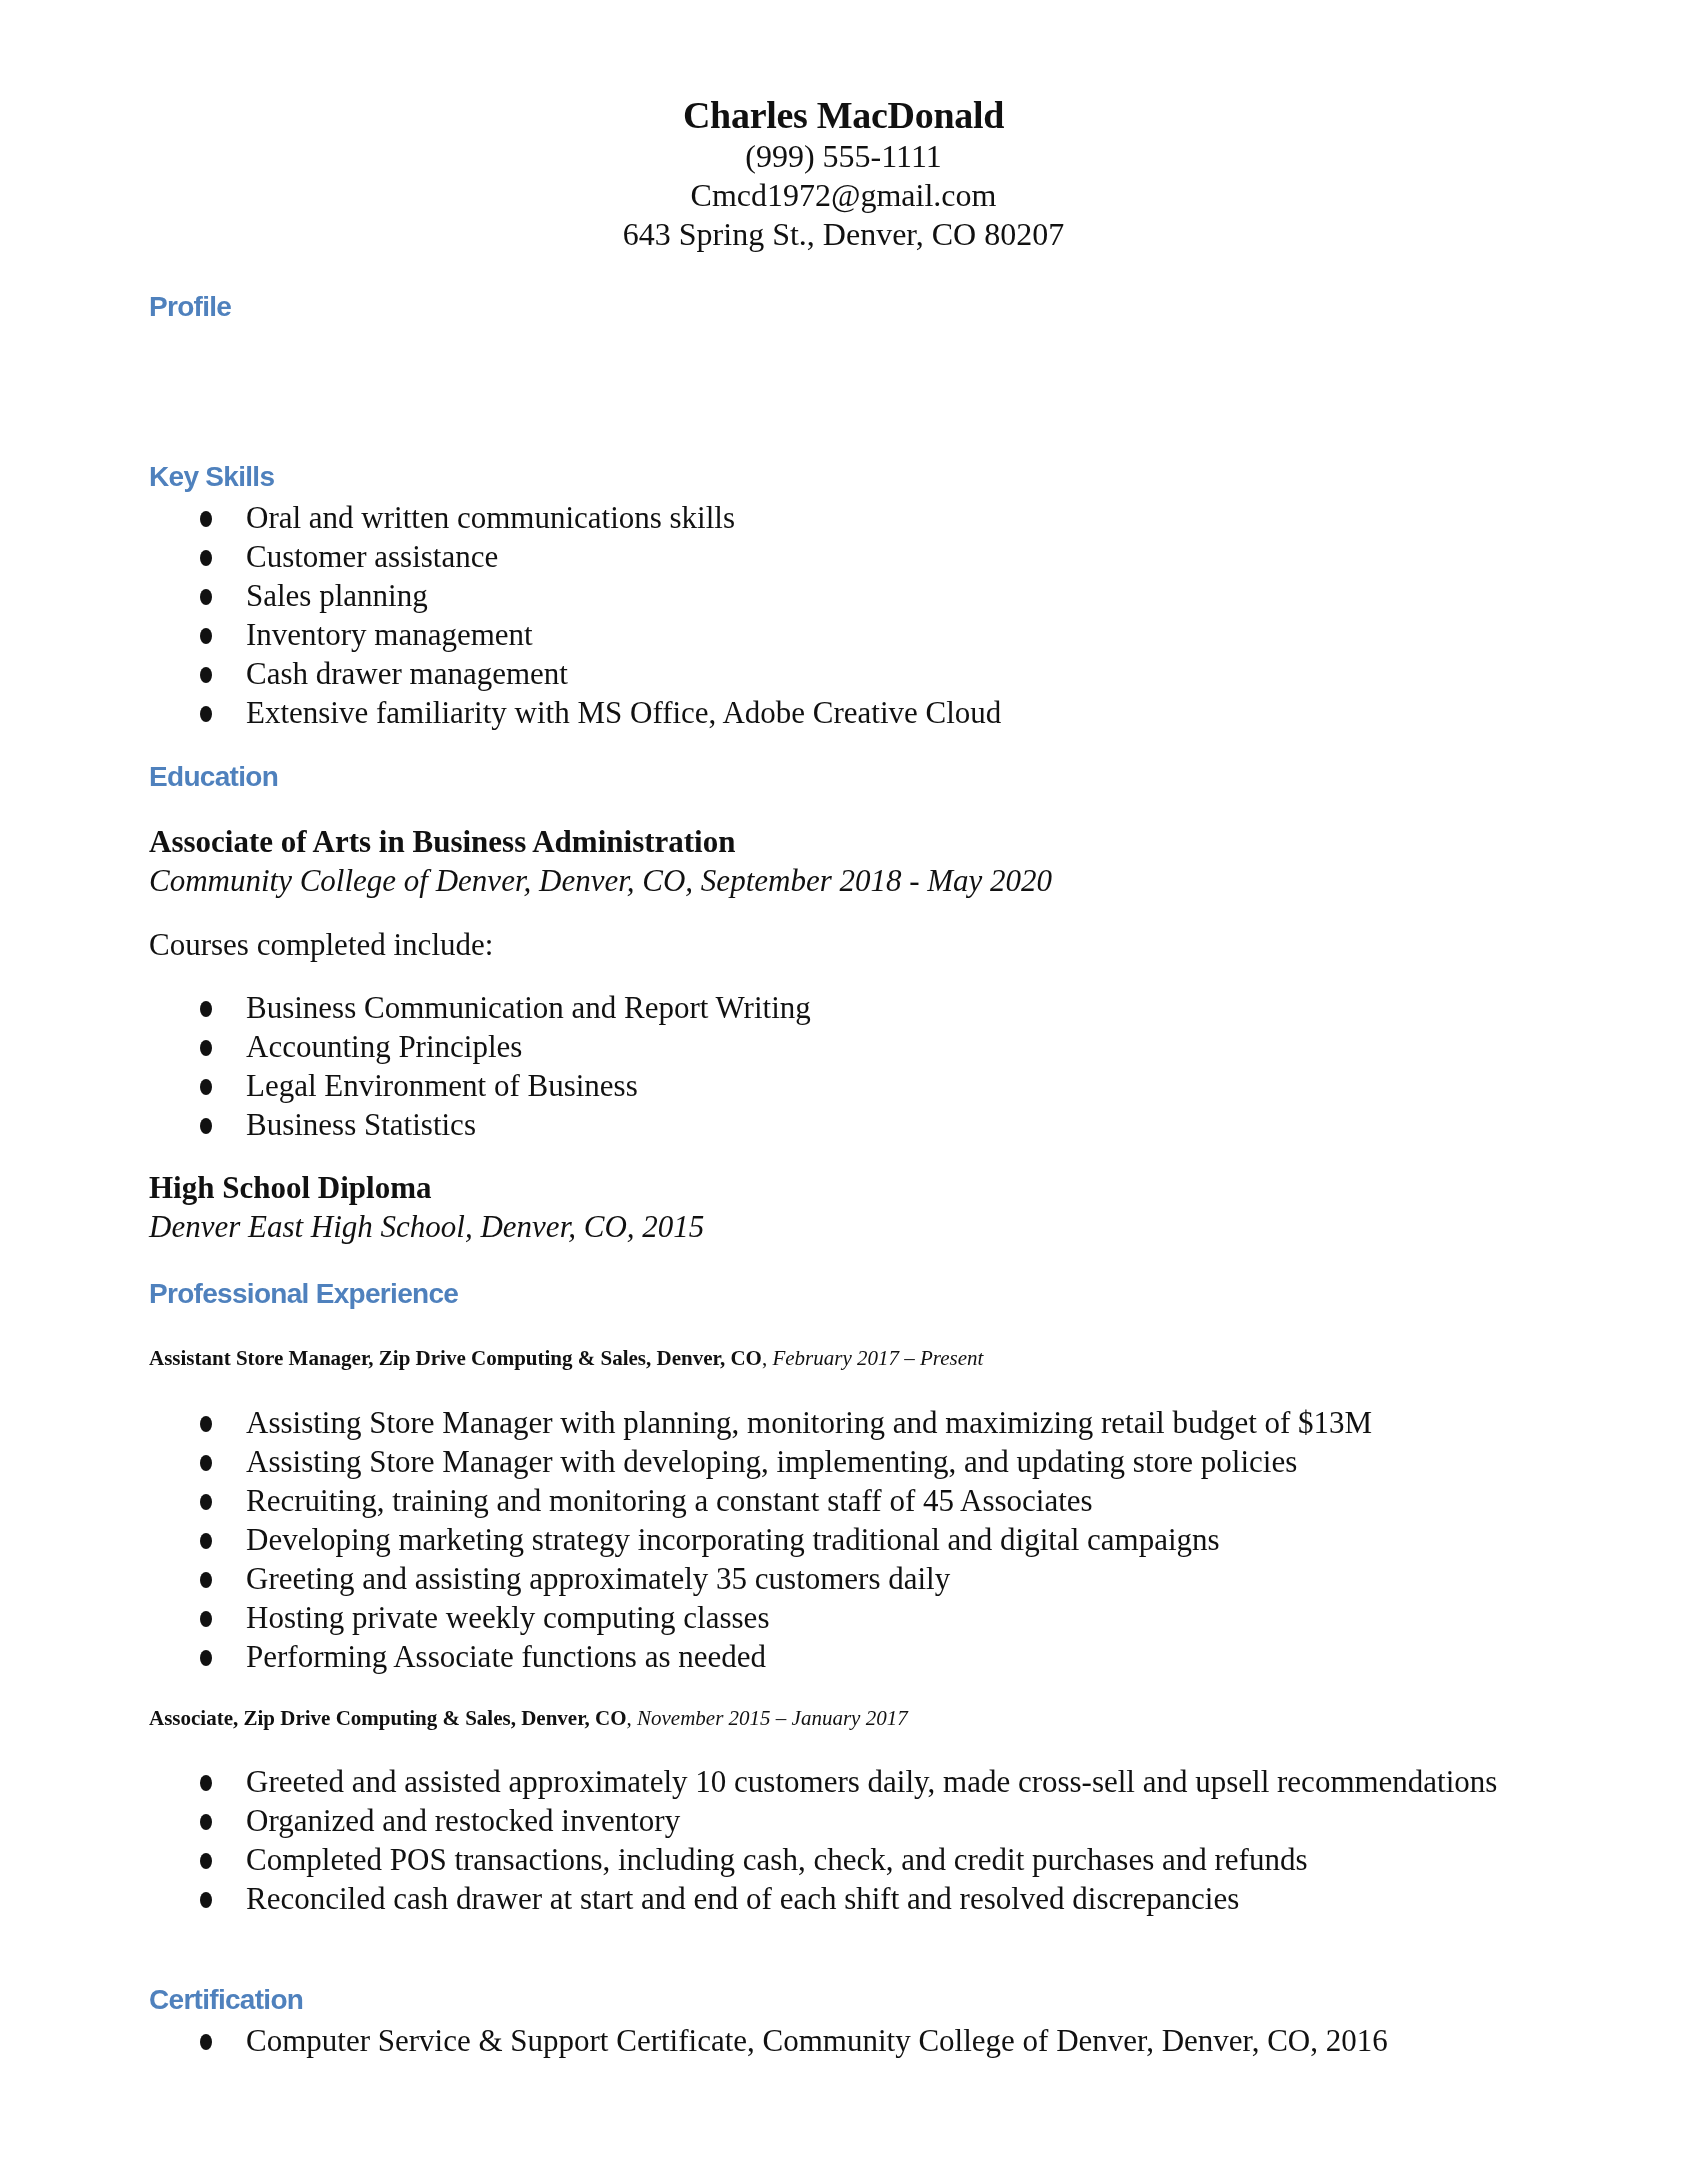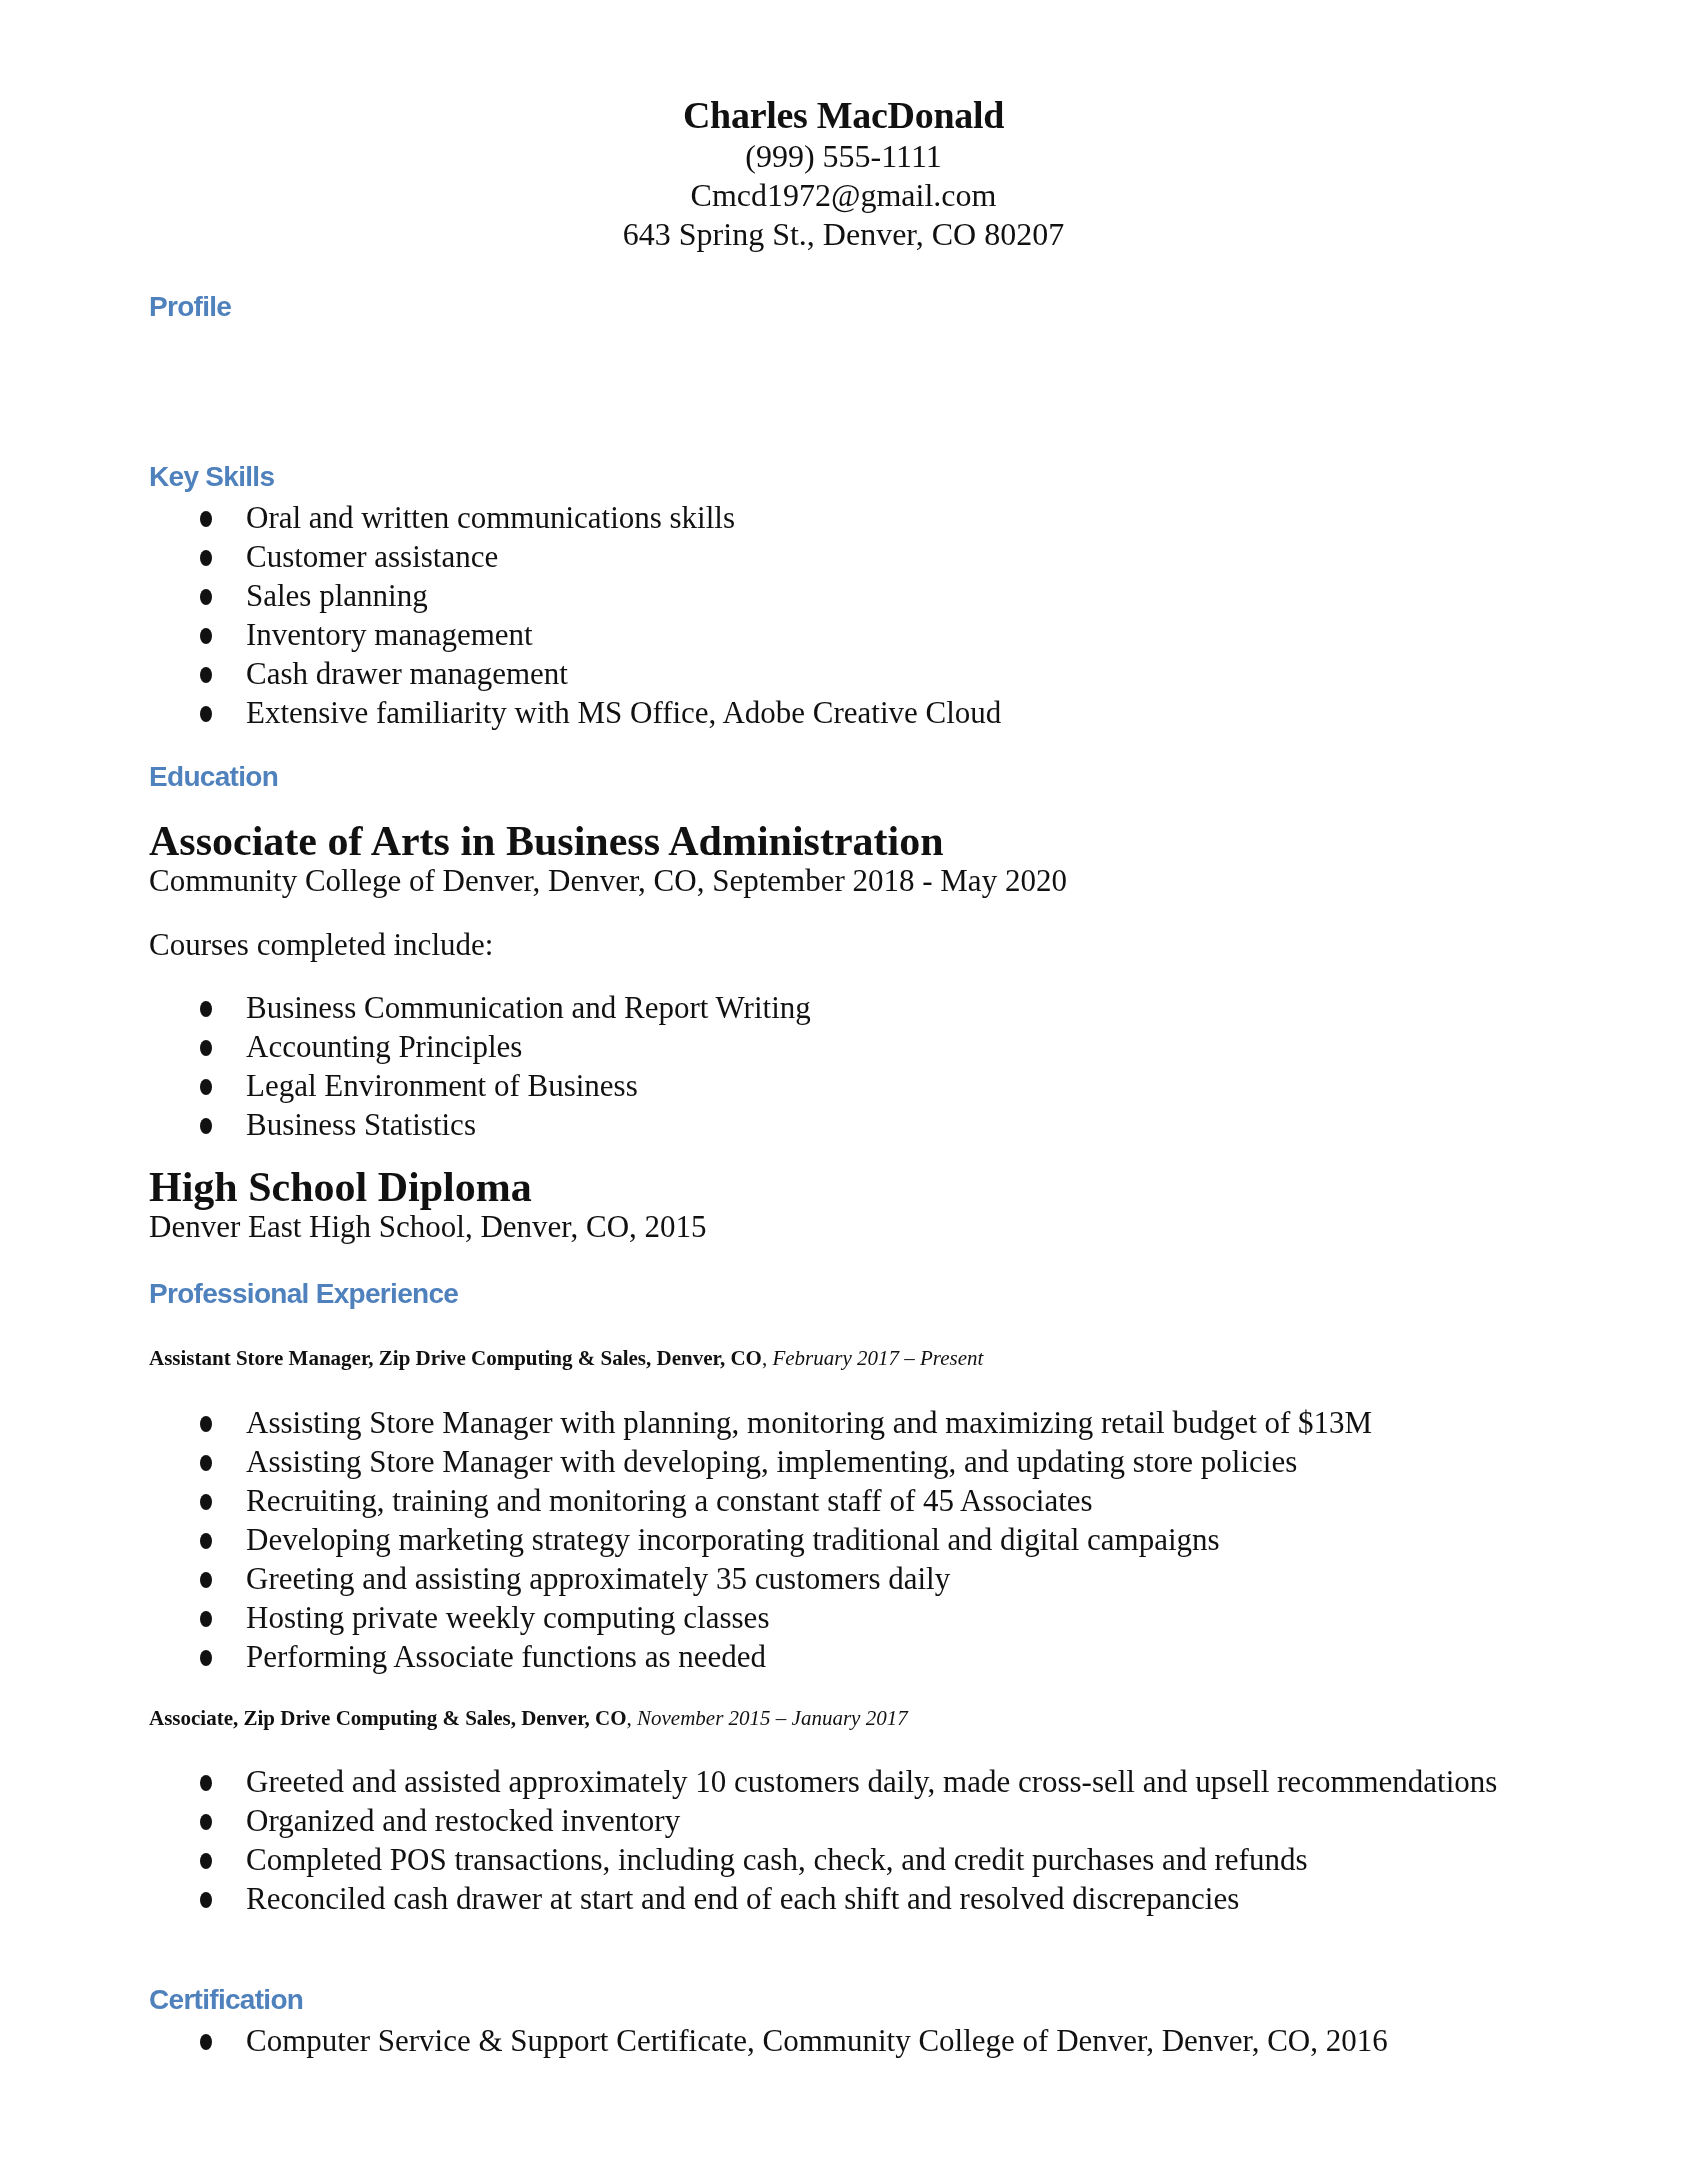--- a/index.html
+++ b/index.html
@@ -8,22 +8,22 @@
     font-family: "DejaVu Serif", "Liberation Serif", serif;
     color: #111111;
   }
   .page { position: absolute; left: 0; top: 0; width: 1533px; height: 2183px; }
   .header { position: absolute; left: 0; top: 93px; width: 1687px; text-align: center; }
   .name { font-family: "Liberation Serif", serif; font-weight: bold; font-size: 38px; line-height: 44px; letter-spacing: -0.3px; }
   .contact { font-family: "Liberation Serif", serif; font-size: 32px; line-height: 39px; }
   .abs { position: absolute; left: 149px; }
   .heading { font-family: "Liberation Sans", sans-serif; font-weight: bold; font-size: 28px; color: #4F81BD; letter-spacing: -0.7px; }
   .body-text { font-family: "Liberation Serif", serif; font-size: 31px; line-height: 39px; width: 1403px; }
-  .bold-title { font-family: "Liberation Serif", serif; font-weight: bold; font-size: 42px; line-height: 39px; }
-  .ital { font-family: "Liberation Serif", serif; font-size: 31px; line-height: 39px; }
+  .bold-title { font-family: "Liberation Serif", serif; font-weight: bold; font-size: 31px; line-height: 39px; }
+  .ital { font-family: "Liberation Serif", serif; font-style: italic; font-size: 31px; line-height: 39px; }
   ul.bullets { list-style: none; margin: 0; padding: 0; }
   ul.bullets li { position: relative; padding-left: 97px; font-family: "Liberation Serif", serif; font-size: 31px; line-height: 39px; width: 1389px; }
   ul.bullets li .dot { position: absolute; left: 51px; top: 12.6px; width: 12px; height: 16px; border-radius: 50%; background: #111; }
   .job-line { font-family: "Liberation Serif", serif; font-size: 21px; line-height: 39px; white-space: nowrap; }
   .job-line .b { font-weight: bold; }
   .job-line .i { font-style: italic; }
 </style>
 </head>
 <body>
 

